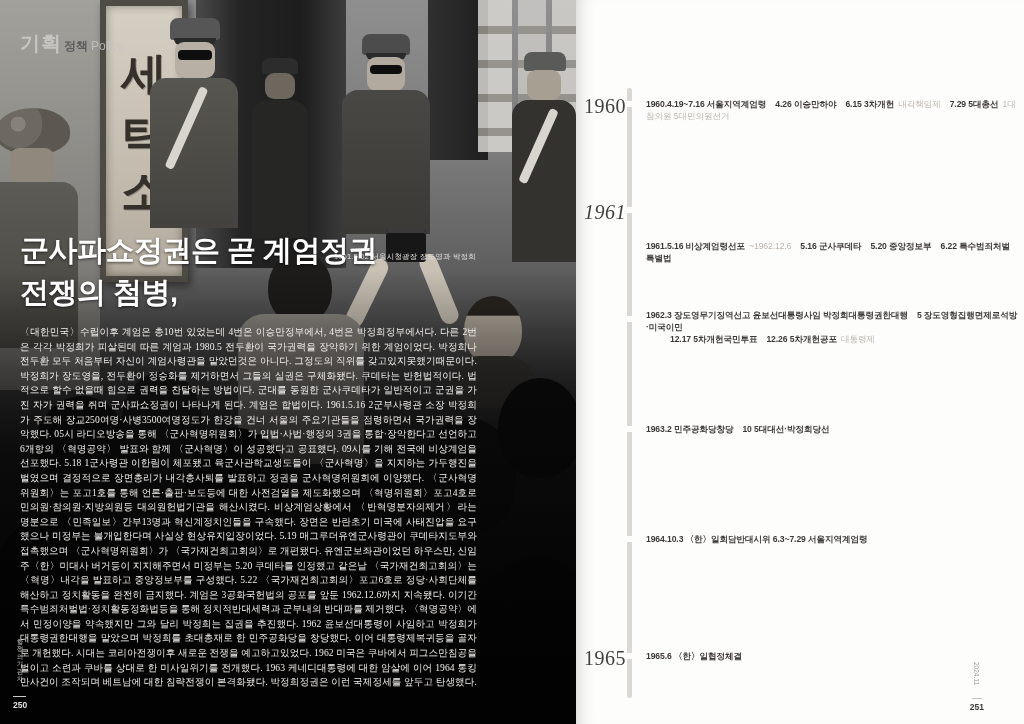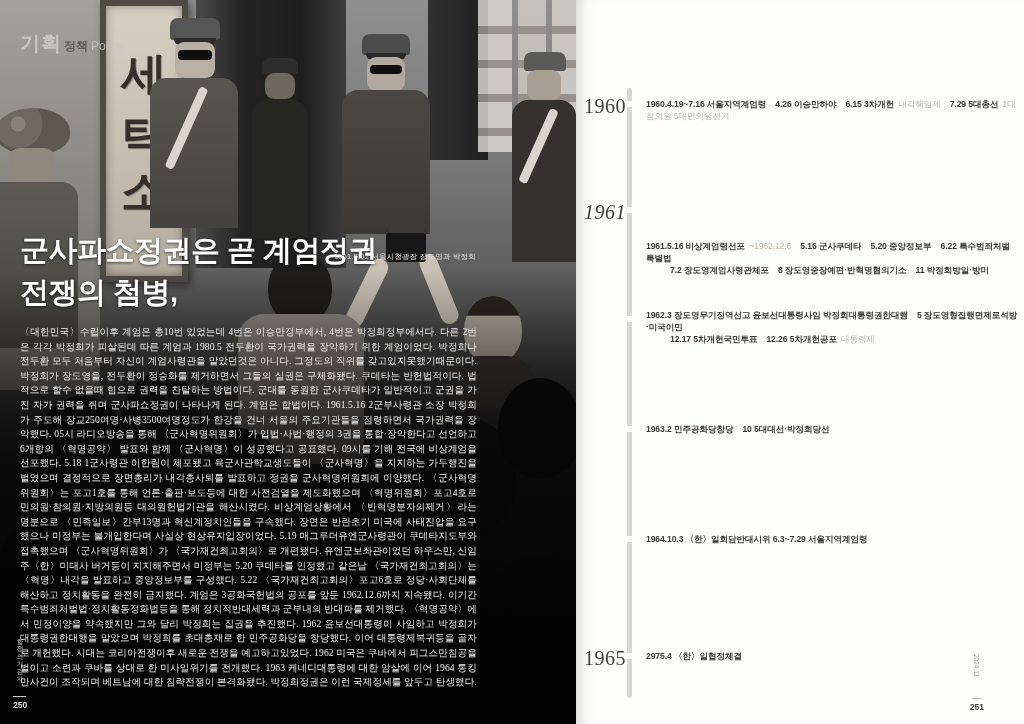--- a/index.html
+++ b/index.html
@@ -58,21 +58,21 @@
               box-shadow:inset 14px 0 18px -14px rgba(0,0,0,.22);}
   .tl-bar{position:absolute;left:51px;top:88px;width:5px;height:610px;background:#dbd8d3;border-radius:2px;}
   .tl-marker{position:absolute;left:50px;width:7px;height:6px;background:#fdfdfc;}
   .tl-year{position:absolute;left:8px;width:40px;text-align:right;
            font-family:"Liberation Serif","DejaVu Serif",serif;font-size:20px;color:#404040;letter-spacing:.5px;}
   .tl-row{position:absolute;left:70px;width:372px;}
   .tl-line{font-size:8.6px;line-height:12px;color:#3d3a36;font-weight:bold;letter-spacing:-0.1px;}
   .tl-line.cont{padding-left:24px;}
   .tl-line .seg{margin-right:9px;}
   .tl-line .seg.gray{color:#bcb6ad;font-weight:normal;margin-left:-5px;}
-  .foot-right{position:absolute;right:40px;bottom:12px;text-align:left;}
+  .foot-right{position:absolute;right:40px;bottom:12px;text-align:center;}
   .issue-vert{writing-mode:vertical-rl;font-size:6.5px;color:#9a9792;height:40px;margin:0 auto;}
   .foot-rule-r{width:10px;height:1px;background:#c5c2bd;margin:4px auto 3px auto;}
   .pageno-r{font-size:8.5px;font-weight:bold;color:#3d3a36;}
 </style>
 </head>
 <body>
 
 <div id="stage">
 
   <div id="page-left">
@@ -178,39 +178,38 @@
     <div>
         <div class="tl-year" style="top: 95px;">1960</div>
         <div class="tl-marker" style="top: 101px;"></div>
         <div class="tl-row" style="top: 98px;">
           <div class="tl-line"><span class="seg">1960.4.19~7.16 서울지역계엄령</span><span class="seg">4.26 이승만하야</span><span class="seg">6.15 3차개헌</span><span class="seg gray">내각책임제</span><span class="seg">7.29 5대총선</span><span class="seg gray">1대참의원 5대민의원선거</span></div>
         </div>
         <div class="tl-year" style="top: 201px; font-style: italic;">1961</div>
         <div class="tl-marker" style="top: 207px;"></div>
         <div class="tl-row" style="top: 204px; margin-top: 36px;">
           <div class="tl-line"><span class="seg">1961.5.16 비상계엄령선포</span><span class="seg gray">~1962.12.6</span><span class="seg">5.16 군사쿠데타</span><span class="seg">5.20 중앙정보부</span><span class="seg">6.22 특수범죄처벌특별법</span></div>
-          <div class="tl-line cont"><span class="seg">7.2 장도영계엄사령관체포</span><span class="seg">8 장도영중장예편·반혁명혐의기소</span><span class="seg">11 박정희방일·방미</span></div>
         </div>
         <div class="tl-marker" style="top: 316px;"></div>
         <div class="tl-row" style="top: 309px;">
           <div class="tl-line"><span class="seg">1962.3 장도영무기징역선고 윤보선대통령사임 박정희대통령권한대행</span><span class="seg">5 장도영형집행면제로석방·미국이민</span></div>
           <div class="tl-line cont"><span class="seg">12.17 5차개헌국민투표</span><span class="seg">12.26 5차개헌공포</span><span class="seg gray">대통령제</span></div>
         </div>
         <div class="tl-marker" style="top: 426px;"></div>
         <div class="tl-row" style="top: 423px;">
           <div class="tl-line"><span class="seg">1963.2 민주공화당창당</span><span class="seg">10 5대대선·박정희당선</span></div>
         </div>
         <div class="tl-marker" style="top: 536px;"></div>
         <div class="tl-row" style="top: 533px;">
           <div class="tl-line"><span class="seg">1964.10.3 〈한〉일회담반대시위 6.3~7.29 서울지역계엄령</span></div>
         </div>
         <div class="tl-year" style="top: 647px; font-family: Liberation Serif, serif;">1965</div>
         <div class="tl-marker" style="top: 653px;"></div>
         <div class="tl-row" style="top: 650px;">
-          <div class="tl-line"><span class="seg">2975.4 〈한〉일협정체결</span></div>
+          <div class="tl-line"><span class="seg">1965.6 〈한〉일협정체결</span></div>
         </div>
       </div>
 
     <div class="foot-right">
       <div class="issue-vert">2024.11</div>
       <div class="foot-rule-r"></div>
       <div class="pageno-r">251</div>
     </div>
   </div>
 

